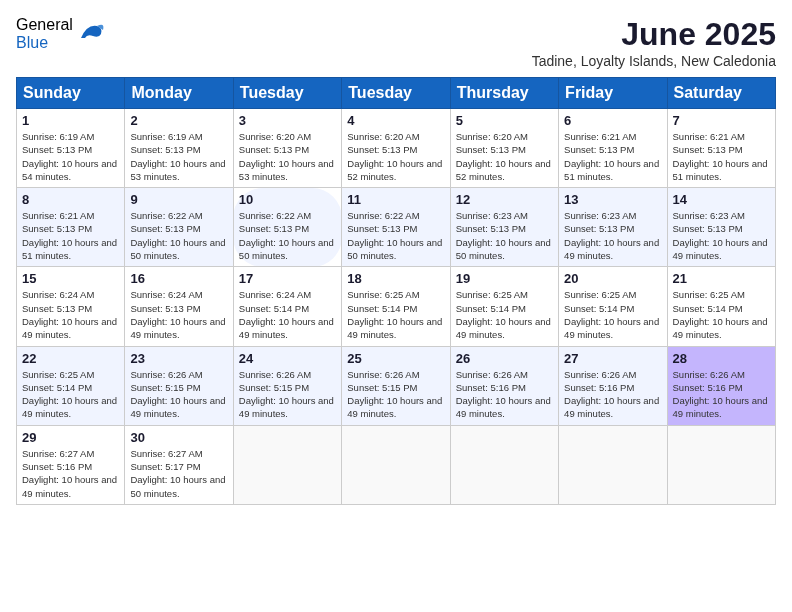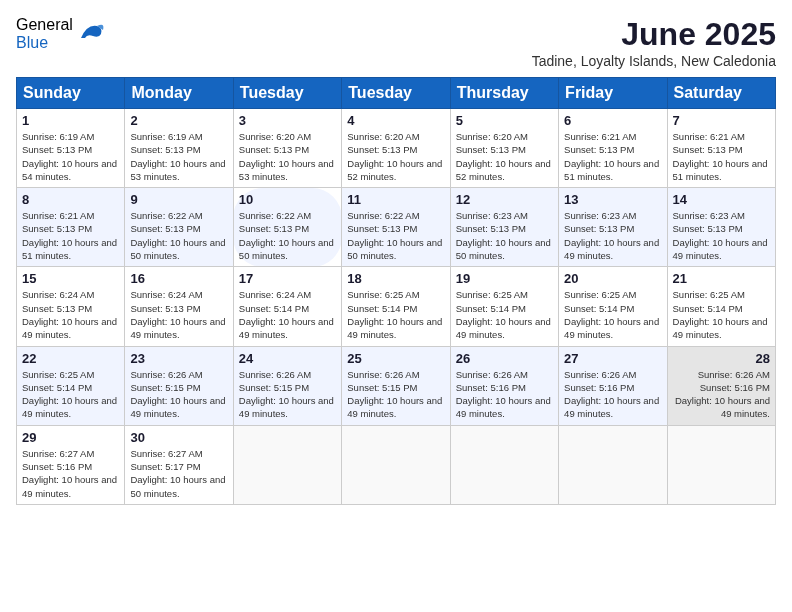--- a/index.html
+++ b/index.html
@@ -345,21 +345,21 @@
         </div>
       </td>
         <td style="background: rgb(240, 244, 255);">
         <span class="day-number">27</span>
         <div class="day-info">
           Sunrise: 6:26 AM<br>
           Sunset: 5:16 PM<br>
           Daylight: 10 hours and 49 minutes.
         </div>
       </td>
-        <td style="background: #e5e5e5; text-align: right;">
+        <td style="background: #c4b5fd;">
         <span class="day-number">28</span>
         <div class="day-info">
           Sunrise: 6:26 AM<br>
           Sunset: 5:16 PM<br>
           Daylight: 10 hours and 49 minutes.
         </div>
       </td>
       </tr>
       <tr>
         <td style="background: rgb(255, 255, 255);">

